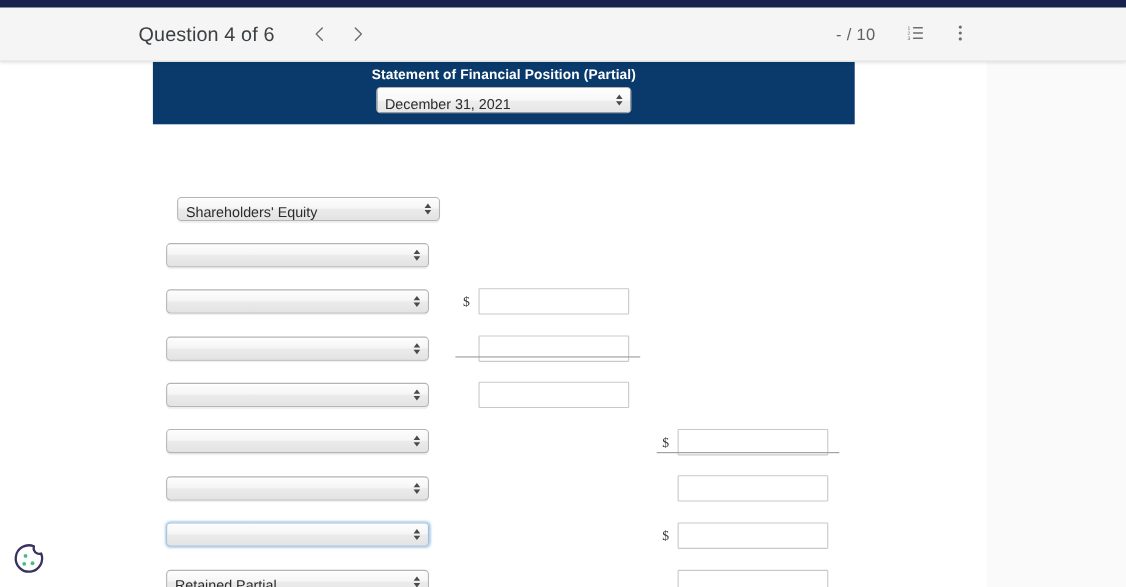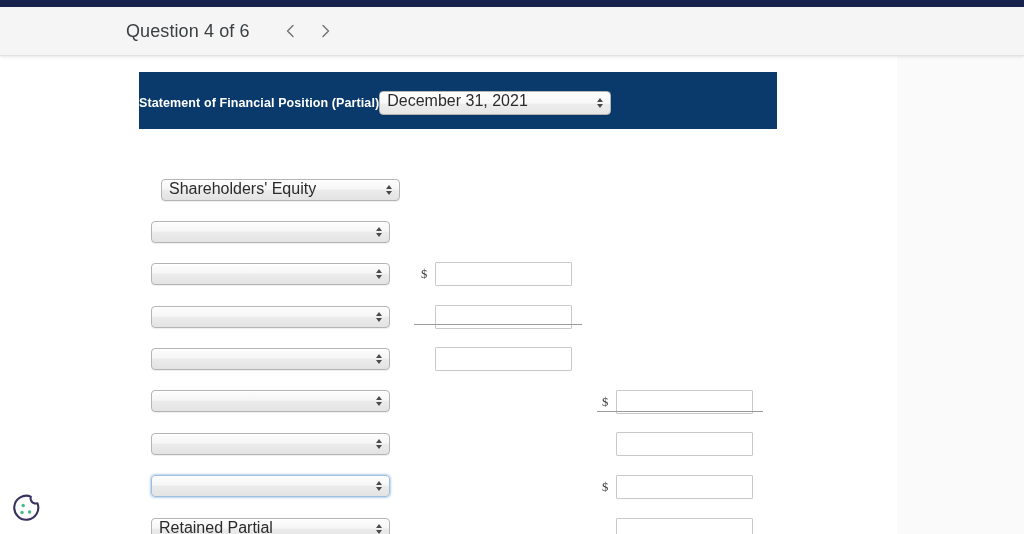--- a/index.html
+++ b/index.html
@@ -69,49 +69,49 @@
     overflow: hidden;
   }
   .page-gutter {
     position: absolute; left: 897px; top: 56px;
     width: 127px; height: 478px;
     background: #fafafa;
   }
 
   
   .bluepanel {
-    position: absolute; left: 139px; top: 16px;
+    position: absolute; left: 139px; top: 0px;
     width: 638px; height: 57px;
     background: #0b3b6f;
     background: #0a3a6b;
-    display: flex; flex-direction: row; align-items: center;
+    display: flex; flex-direction: column; align-items: center;
   }
   .bluepanel-title {
     color: #ffffff;
     font-size: 12.5px;
     font-weight: bold;
     letter-spacing: 0.1px;
     margin-top: 5px;
     text-align: center;
     white-space: nowrap;
   }
 
   
   .sel {
     position: absolute;
     height: 22px;
     padding: 0 20px 0 7px;
     font-family: "Liberation Sans", sans-serif;
-    font-size: 16px;
+    font-size: 13px;
     color: #2b2b2b;
     background: linear-gradient(to bottom, #fdfdfd 0%, #f6f6f6 45%, #ebebeb 52%, #e3e3e3 100%);
     border: 1px solid #b4b4b4;
     border-radius: 4px;
     box-shadow: 0 1px 1px rgba(0,0,0,0.07), inset 0 1px 0 rgba(255,255,255,0.9);
-    display: flex; align-items: flex-start;
+    display: flex; align-items: flex-end;
     cursor: default;
     overflow: hidden;
     white-space: nowrap;
   }
   .sel .sel-label { overflow: hidden; text-overflow: clip; white-space: nowrap; }
   .sel .arrows {
     position: absolute; right: 6px; top: 50%;
     transform: translateY(-50%);
     width: 8px; height: 14px;
     display: flex; flex-direction: column;
@@ -194,20 +194,44 @@
 
       <button class="navbtn">
         <span>
           <svg width="16" height="16" viewBox="0 0 16 16" fill="none" aria-hidden="true">
             <path d="M6 2.5 L11.5 8 L6 13.5" stroke="#6b6f73" stroke-width="1.3" stroke-linecap="round" stroke-linejoin="round"></path>
           </svg>
         </span>
       </button>
     </div>
 
+    <div class="header-right">
+      <div class="score">- / 10</div>
+
+      <button class="iconbtn">
+        <span>
+          <svg width="18" height="18" viewBox="0 0 18 18" fill="none" aria-hidden="true">
+            <path d="M6.5 4.2h8M6.5 9h8M6.5 13.8h8" stroke="#6b6f73" stroke-width="1.25" stroke-linecap="round"></path>
+            <text x="1" y="5.9" font-size="4.6" fill="#6b6f73" font-family="Liberation Sans, sans-serif">1</text>
+            <text x="1" y="10.7" font-size="4.6" fill="#6b6f73" font-family="Liberation Sans, sans-serif">2</text>
+            <text x="1" y="15.5" font-size="4.6" fill="#6b6f73" font-family="Liberation Sans, sans-serif">3</text>
+          </svg>
+        </span>
+      </button>
+
+      <button class="iconbtn">
+        <span>
+          <svg width="18" height="18" viewBox="0 0 18 18" aria-hidden="true">
+            <circle cx="9" cy="3.6" r="1.45" fill="#6b6f73"></circle>
+            <circle cx="9" cy="9" r="1.45" fill="#6b6f73"></circle>
+            <circle cx="9" cy="14.4" r="1.45" fill="#6b6f73"></circle>
+          </svg>
+        </span>
+      </button>
+    </div>
   </div>
 
   <div class="page">
 
     <div class="bluepanel">
       <div class="bluepanel-title">Statement of Financial Position (Partial)</div>
 
       <div class="sel dateSel">
         <span class="sel-label">December 31, 2021</span>
         <span class="arrows">

